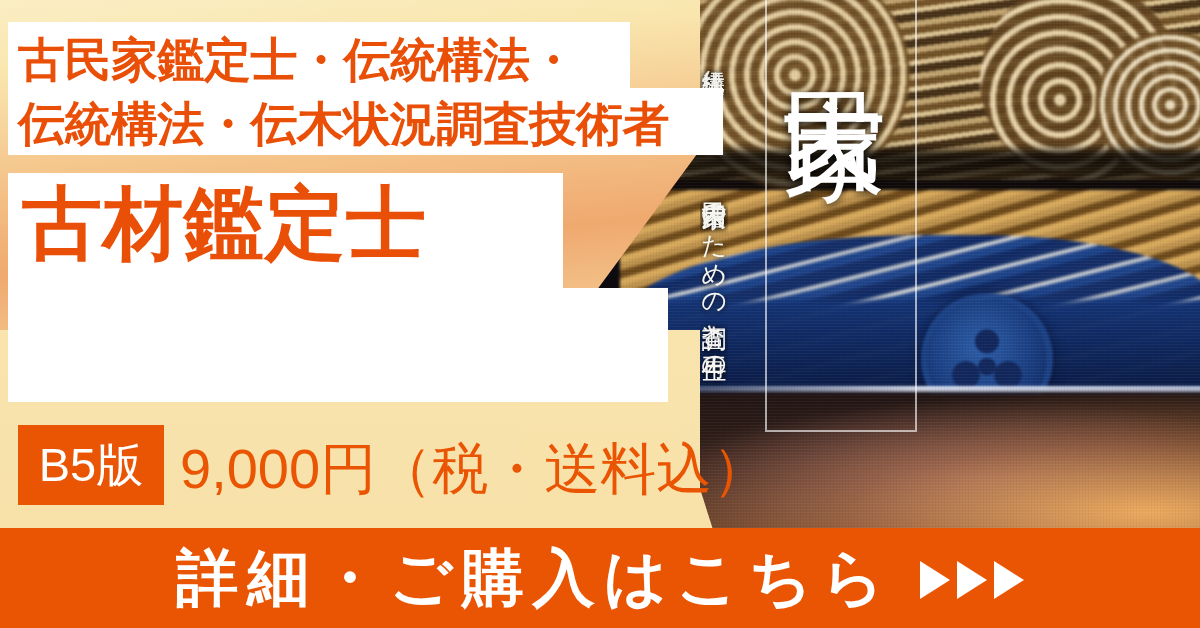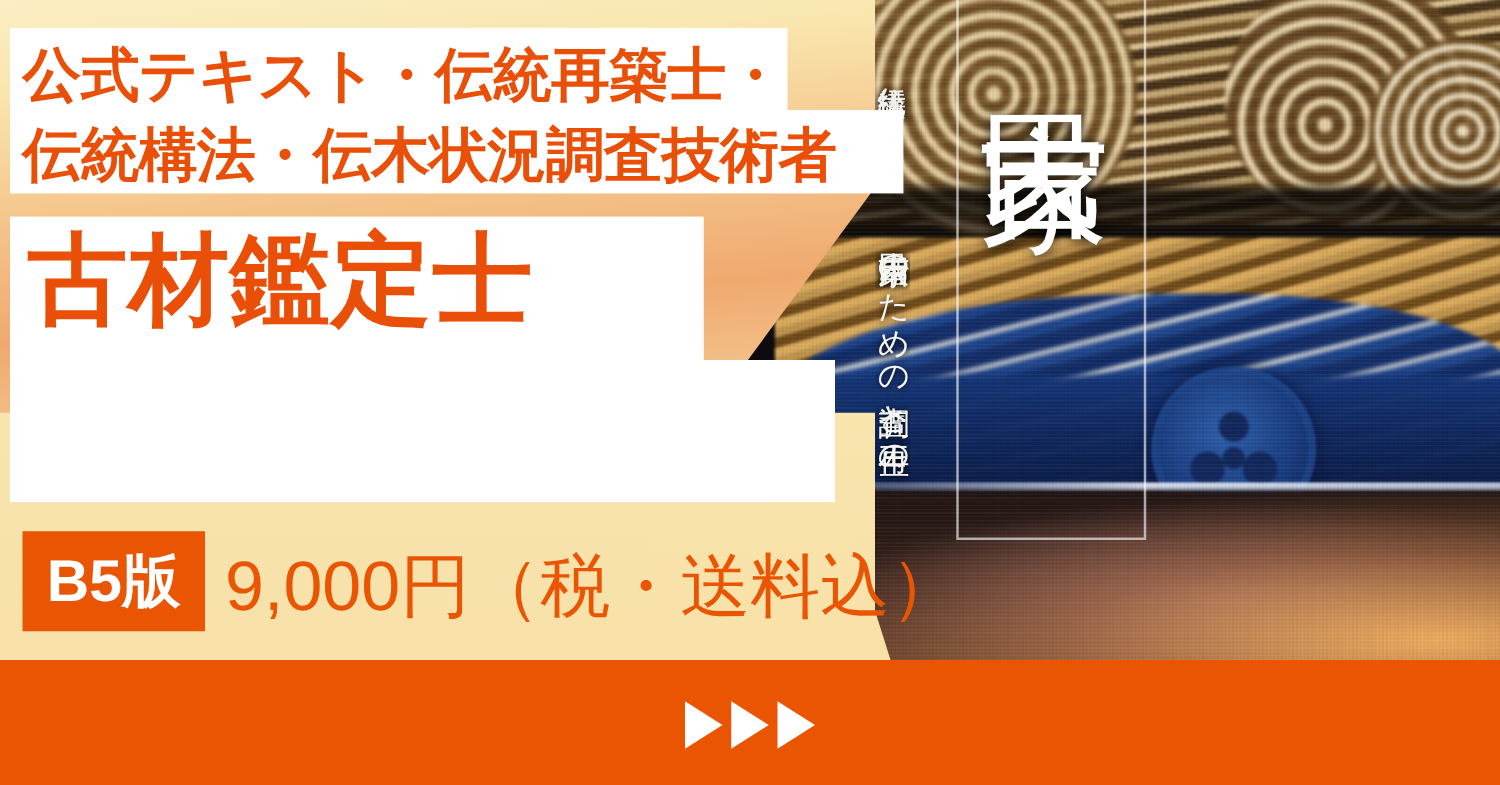--- a/index.html
+++ b/index.html
@@ -265,21 +265,21 @@
   .badge-b5 {
     position: absolute;
     left: 18px; top: 425px;
     width: 146px; height: 80px;
     background: #ea5504;
     display: flex;
     align-items: center;
     justify-content: center;
     color: #ffffff;
     font-size: 47px;
-    font-weight: 700;
+    font-weight: 400;
     letter-spacing: 0px;
   }
   .price-text {
     position: absolute;
     left: 180px; top: 432px;
     color: #ea5504;
     font-size: 56px;
     font-weight: 400;
     letter-spacing: 0px;
     white-space: nowrap;
@@ -344,30 +344,31 @@
   <div class="book-sub2">古民家活用のための調査と再生の</div>
 
   <div class="cream-panel"></div>
   <div class="cream-panel-b"></div>
   <div class="cream-wedge"></div>
 
   <div class="panel-top"></div>
   <div class="panel-mid"></div>
 
   <div class="head-lines">
-    <span>公式テキスト・伝統再築士・</span>
+    <span>古民家鑑定士・伝統構法・</span>
     <span class="l2">伝統構法・伝木状況調査技術者</span>
   </div>
 
   <div class="big-line1">古材鑑定士</div>
 
   <div class="badge-b5">B5版</div>
   <div class="price-text">9,000円（税・送料込）</div>
 
   <div class="cta-bar">
+    <span class="cta-text">詳細・ご購入はこちら</span>
     <span class="cta-arrows">
       <i></i>
       <i></i>
       <i></i>
     </span>
   </div>
 
 </div>
 
 </body></html>

